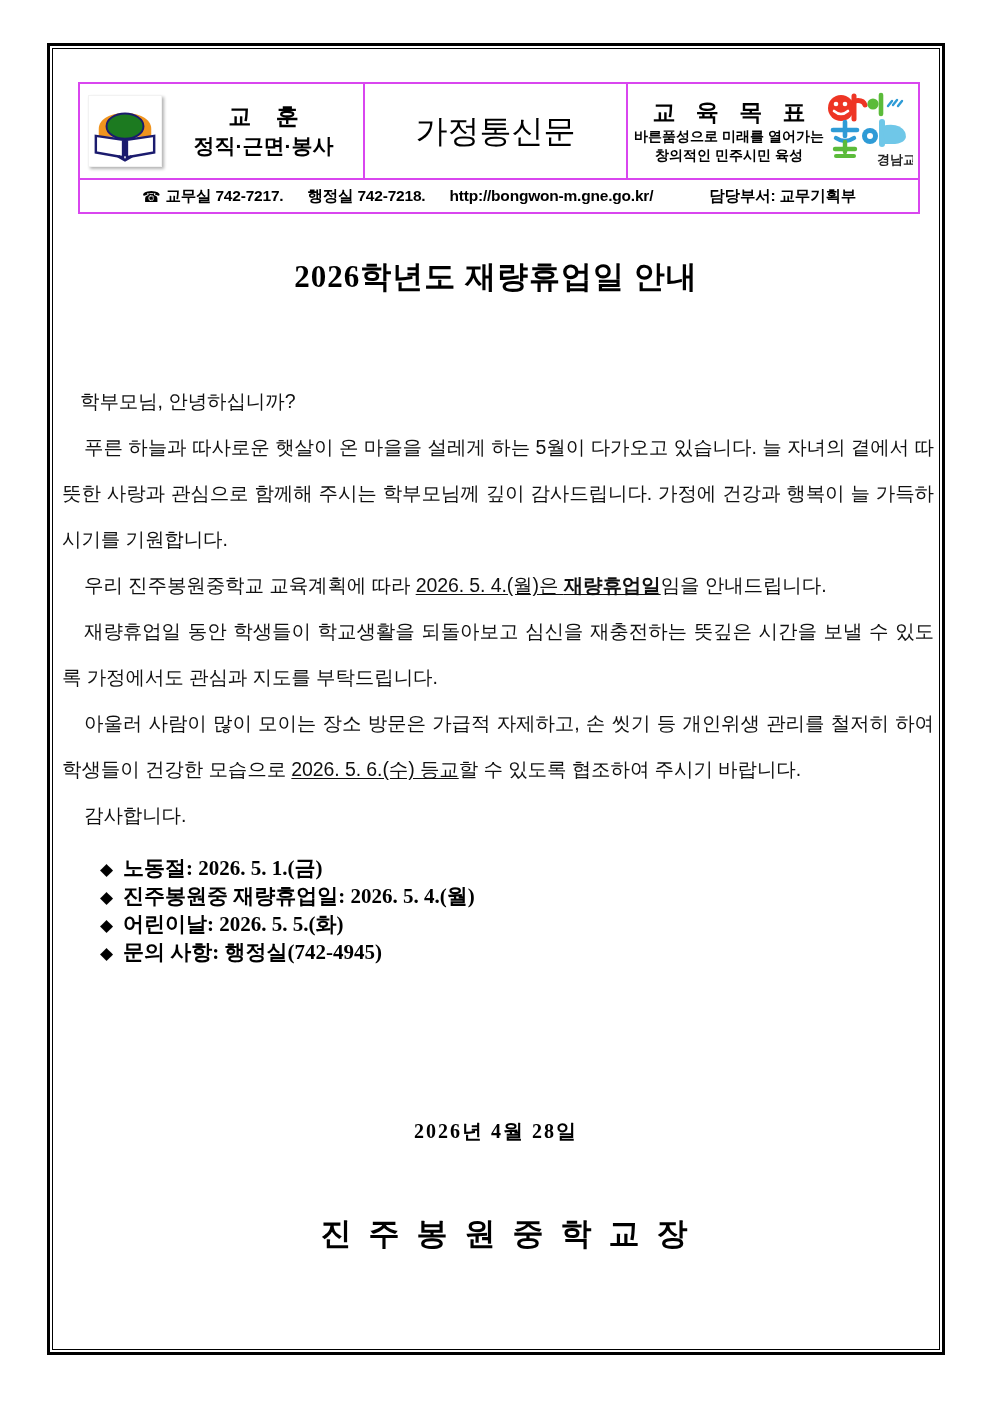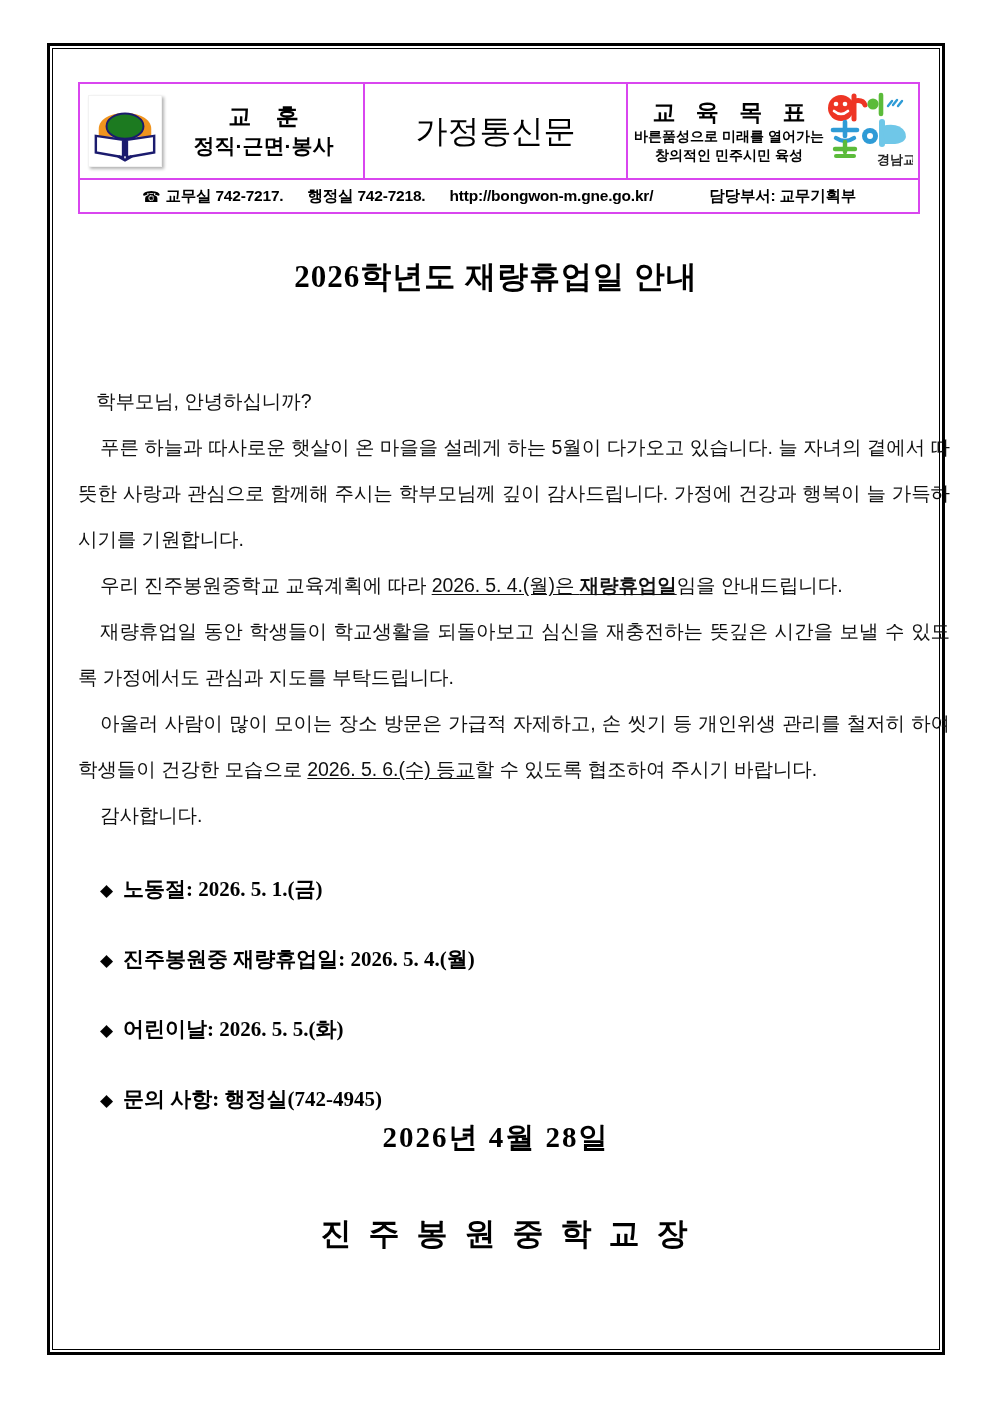--- a/index.html
+++ b/index.html
@@ -176,21 +176,20 @@
   
   .body-wrap {
     position: absolute;
     left: 62px;
     top: 378px;
     width: 872px;
     font-family: "Liberation Sans", "DejaVu Sans", sans-serif;
     font-size: 19.5px;
     line-height: 46px;
     color: #101010;
-    margin-left: 16px;
   }
   .para {
     margin: 0 0 0 0;
     text-indent: 22px;
     text-align: justify;
     text-justify: inter-word;
     letter-spacing: -0.1px;
   }
   .para.no-indent { text-indent: 18px; }
   .u { text-decoration: underline; text-underline-offset: 2px; }
@@ -198,35 +197,35 @@
 
   
   .bullets {
     position: absolute;
     left: 100px;
     top: 855px;
     width: 700px;
     font-family: "Liberation Serif", "DejaVu Serif", serif;
     font-size: 21px;
     font-weight: bold;
-    line-height: 69px;
+    line-height: 27px;
   }
   .bullet-row { white-space: nowrap; }
   .bullet-mark { font-size: 17px; margin-right: 10px; }
 
   
   .sign-date {
     position: absolute;
     left: 0;
     top: 1118px;
     width: 992px;
     text-align: center;
     font-family: "Liberation Serif", "DejaVu Serif", serif;
     font-weight: bold;
-    font-size: 29px;
+    font-size: 20px;
     letter-spacing: 2px;
   }
   .sign-name {
     position: absolute;
     left: 0;
     top: 1213px;
     width: 992px;
     text-align: center;
     font-family: "Liberation Serif", "DejaVu Serif", serif;
     font-weight: bold;

